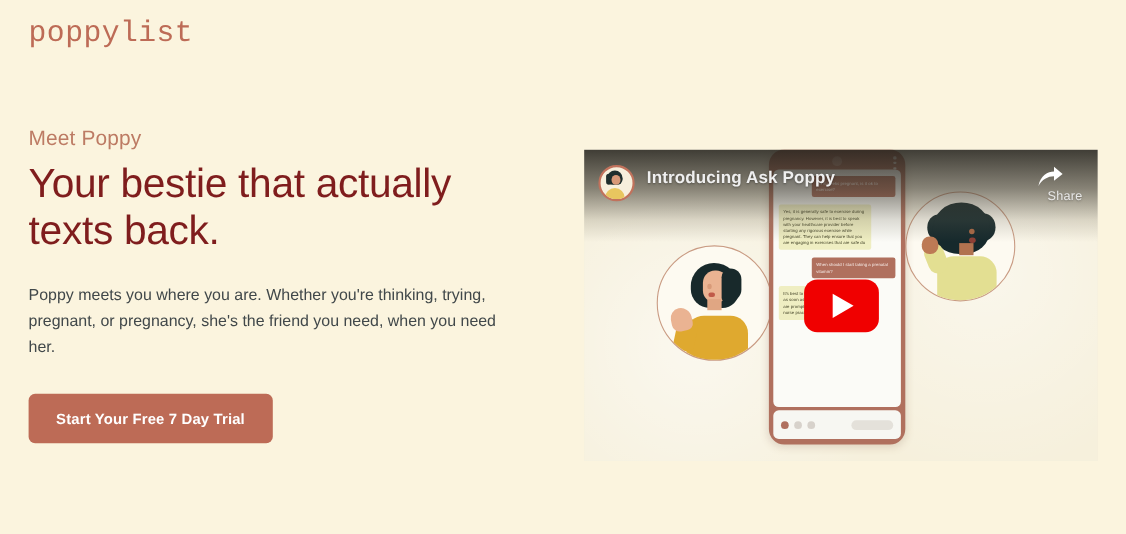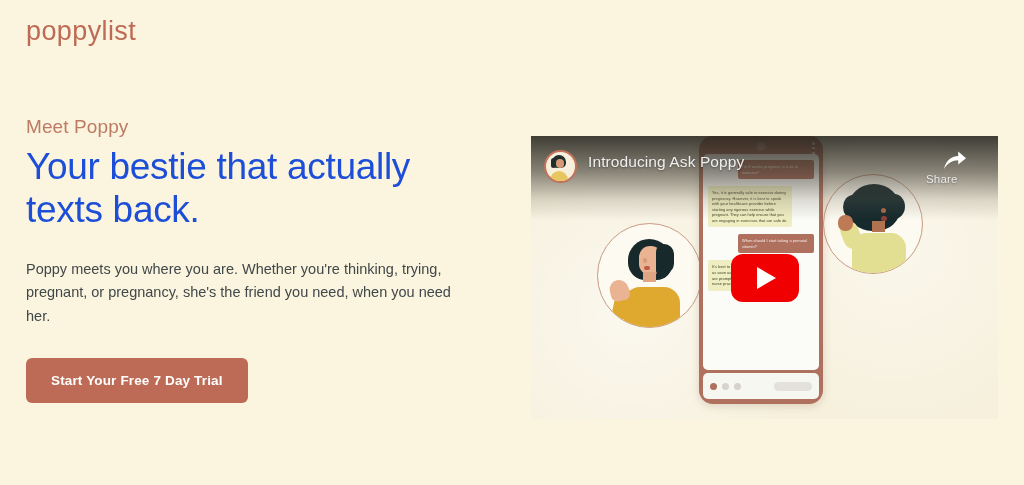--- a/index.html
+++ b/index.html
@@ -23,41 +23,41 @@
 
   
   .logo {
     position: absolute;
     left: 26px;
     top: 16px;
     font-size: 27px;
     font-weight: 400;
     letter-spacing: 0.4px;
     color: #bd6b56;
-    font-family: Liberation Sans, sans-serif;
+    font-family: Liberation Mono, monospace;
   }
 
   
   .left-col {
     position: absolute;
     left: 26px;
     top: 116px;
     width: 470px;
   }
   .eyebrow {
     font-size: 19px;
     color: #bd7b64;
     font-weight: 400;
     margin: 0 0 8px 0;
     letter-spacing: 0.1px;
   }
   .headline {
     font-size: 37px;
     line-height: 1.16;
-    color: #1d4ed8;
+    color: #7f1d1d;
     font-weight: 400;
     margin: 0;
     letter-spacing: -0.3px;
     max-width: 450px;
   }
   .subcopy {
     margin: 26px 0 0 0;
     font-size: 14.5px;
     line-height: 1.62;
     color: #41484a;
@@ -157,31 +157,31 @@
   .av-body {
     position: absolute;
     left: 4px; bottom: 0;
     width: 18px; height: 10px;
     background: #e8c65f;
     border-radius: 9px 9px 0 0;
   }
   .yt-title {
     color: #efefef;
     font-size: 15.5px;
-    font-weight: 400;
+    font-weight: 700;
     margin-left: 11px;
     margin-top: 4px;
     letter-spacing: 0.1px;
     text-shadow: 0 1px 2px rgba(0,0,0,.35);
     font-family: "Liberation Sans", sans-serif;
   }
   .yt-share {
     margin-left: auto;
     width: 58px;
-    text-align: left;
+    text-align: right;
     color: #e8e8e8;
     font-size: 11.5px;
     padding-top: 2px;
   }
   .yt-share svg { display: block; margin: 0 auto 3px auto; }
   .yt-share-label {
     display: block;
     text-shadow: 0 1px 2px rgba(0,0,0,.3);
     letter-spacing: .2px;
   }

